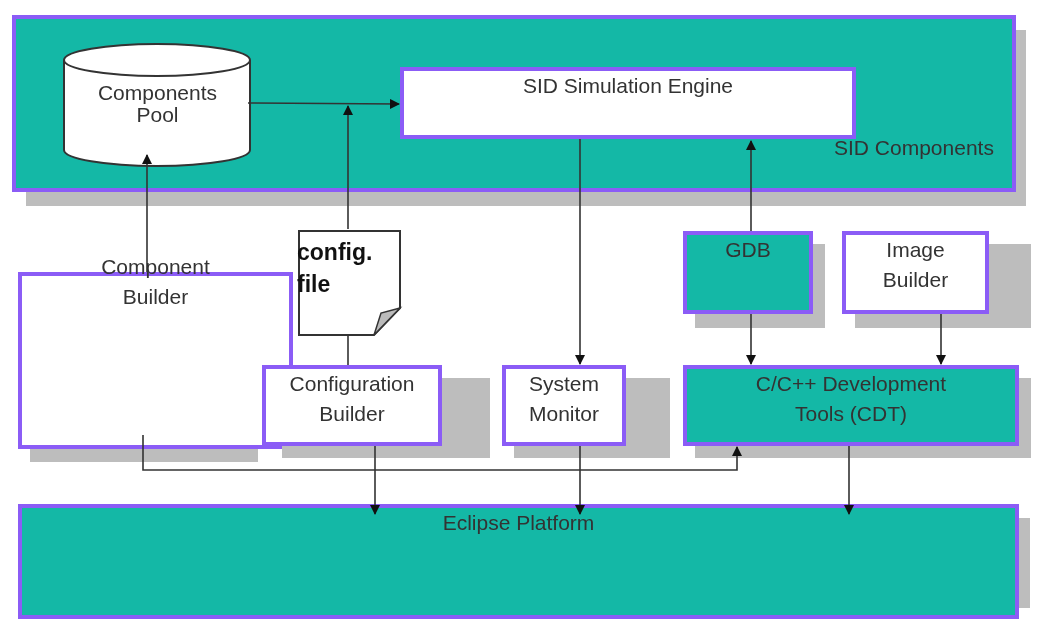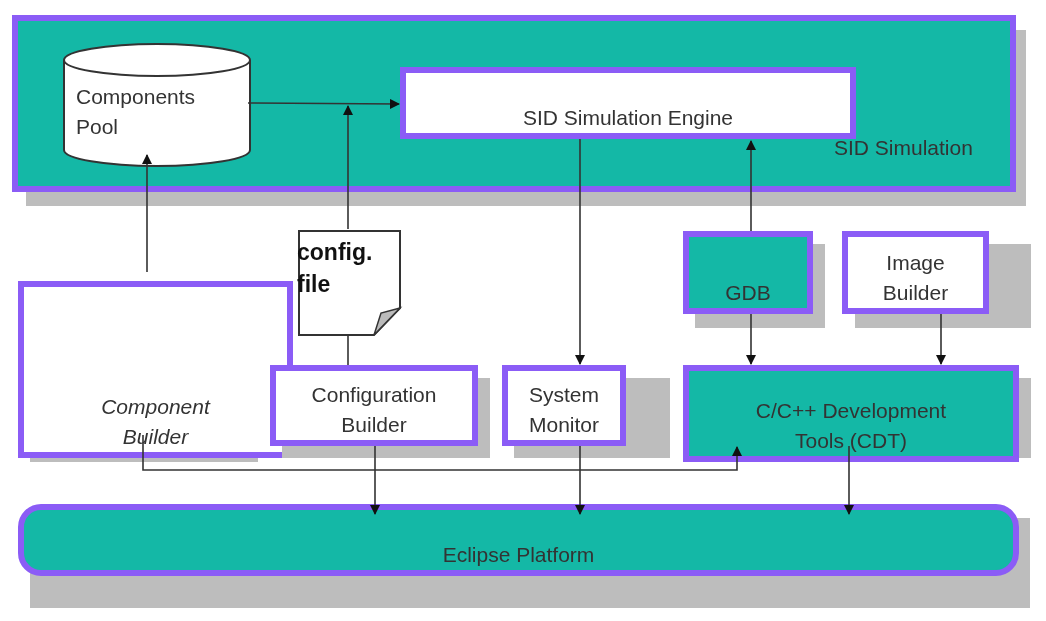--- a/index.html
+++ b/index.html
@@ -1,43 +1,43 @@
 <!DOCTYPE html>
 <html><head>
 <meta charset="utf-8">
 <style>
   html, body { margin: 0; padding: 0; background: #ffffff; }
   body { width: 1046px; height: 621px; position: relative; overflow: hidden;
          font-family: "Liberation Sans", sans-serif; color: #333; }
-  .box { position: absolute; box-sizing: border-box; border: 6px solid #8b5cf6;
-         display: flex; align-items: flex-end; justify-content: center;
+  .box { position: absolute; box-sizing: border-box; border: 4px solid #8b5cf6;
+         display: flex; align-items: flex-start; justify-content: center;
          text-align: center; line-height: 30px; font-size: 21px; }
   .white { background: #ffffff; }
   .gray { background: #14b8a6; }
   .shadow { position: absolute; background: #bdbdbd; }
   .lbl { position: absolute; font-size: 21px; color: #333; white-space: nowrap; }
   svg.wires { position: absolute; left: 0; top: 0; }
   .ml { white-space: pre-line; }
 </style>
 </head>
 <body>
 
 <div class="shadow" style="left:26px;top:30px;width:1000px;height:176px;"></div>
 <div class="box gray" style="left:12px;top:15px;width:1004px;height:177px;"></div>
-<div class="lbl" style="left:834px;top:136px;">SID Simulation</div>
+<div class="lbl" style="left:834px;top:136px;">SID Components</div>
 
 <div class="box white" style="left:400px;top:67px;width:456px;height:72px;">
   <span>SID Simulation Engine</span>
 </div>
 
 <svg style="position:absolute;left:60px;top:40px;" width="195" height="130">
   <path d="M4,20 L4,110 A93,16 0 0 0 190,110 L190,20" fill="#fff" stroke="#333" stroke-width="2"></path>
   <ellipse cx="97" cy="20" rx="93" ry="16" fill="#fff" stroke="#333" stroke-width="2"></ellipse>
 </svg>
-<div class="lbl ml" style="left:76px;top:82px;width:195px;line-height:30px;">Components
+<div class="lbl ml" style="left:60px;top:82px;width:195px;text-align:center;line-height:22px;">Components
 Pool</div>
 
 <svg style="position:absolute;left:297px;top:229px;" width="106" height="110">
   <path d="M2,2 L103,2 L103,79 L77,106 L2,106 Z" fill="#fff" stroke="#333" stroke-width="2"></path>
   <path d="M103,79 L84,84 L77,106 Z" fill="#bbb" stroke="#333" stroke-width="1.5"></path>
 </svg>
 <div class="lbl ml" style="left:297px;top:236px;width:100px;text-align:left;font-weight:bold;font-size:23px;line-height:32px;color:#111;">config.
 file</div>
 
 <div class="shadow" style="left:695px;top:244px;width:130px;height:84px;"></div>
@@ -45,45 +45,45 @@
   <span>GDB</span>
 </div>
 
 <div class="shadow" style="left:855px;top:244px;width:176px;height:84px;"></div>
 <div class="box white ml" style="left:842px;top:231px;width:147px;height:83px;">
   <span class="ml">Image
 Builder</span>
 </div>
 
 <div class="shadow" style="left:30px;top:285px;width:228px;height:177px;"></div>
-<div class="box white" style="left:18px;top:281px;width:275px;height:177px;font-style:italic;">
+<div class="box white" style="left:18px;top:272px;width:275px;height:177px;">
   <span class="ml" style="margin-top:-24px;">Component
 Builder</span>
 </div>
 
 <div class="shadow" style="left:282px;top:378px;width:208px;height:80px;"></div>
-<div class="box white" style="left:270px;top:365px;width:208px;height:81px;">
+<div class="box white" style="left:262px;top:365px;width:180px;height:81px;">
   <span class="ml">Configuration
 Builder</span>
 </div>
 
 <div class="shadow" style="left:514px;top:378px;width:156px;height:80px;"></div>
 <div class="box white" style="left:502px;top:365px;width:124px;height:81px;">
   <span class="ml">System
 Monitor</span>
 </div>
 
 <div class="shadow" style="left:695px;top:378px;width:336px;height:80px;"></div>
-<div class="box gray" style="left:683px;top:365px;width:336px;height:97px;">
+<div class="box gray" style="left:683px;top:365px;width:336px;height:81px;">
   <span class="ml">C/C++ Development
 Tools (CDT)</span>
 </div>
 
 <div class="shadow" style="left:30px;top:518px;width:1000px;height:90px;"></div>
-<div class="box gray" style="left:18px;top:504px;width:1001px;height:72px;border-radius:23px;">
+<div class="box gray" style="left:18px;top:504px;width:1001px;height:115px;">
   <span>Eclipse Platform</span>
 </div>
 
 <svg class="wires" width="1046" height="621">
   <defs>
     <marker id="ah" markerWidth="10" markerHeight="10" refX="9" refY="5" orient="auto" markerUnits="userSpaceOnUse">
       <path d="M0,0 L10,5 L0,10 Z" fill="#111"></path>
     </marker>
   </defs>
   <g stroke="#333" stroke-width="1.6" fill="none">

